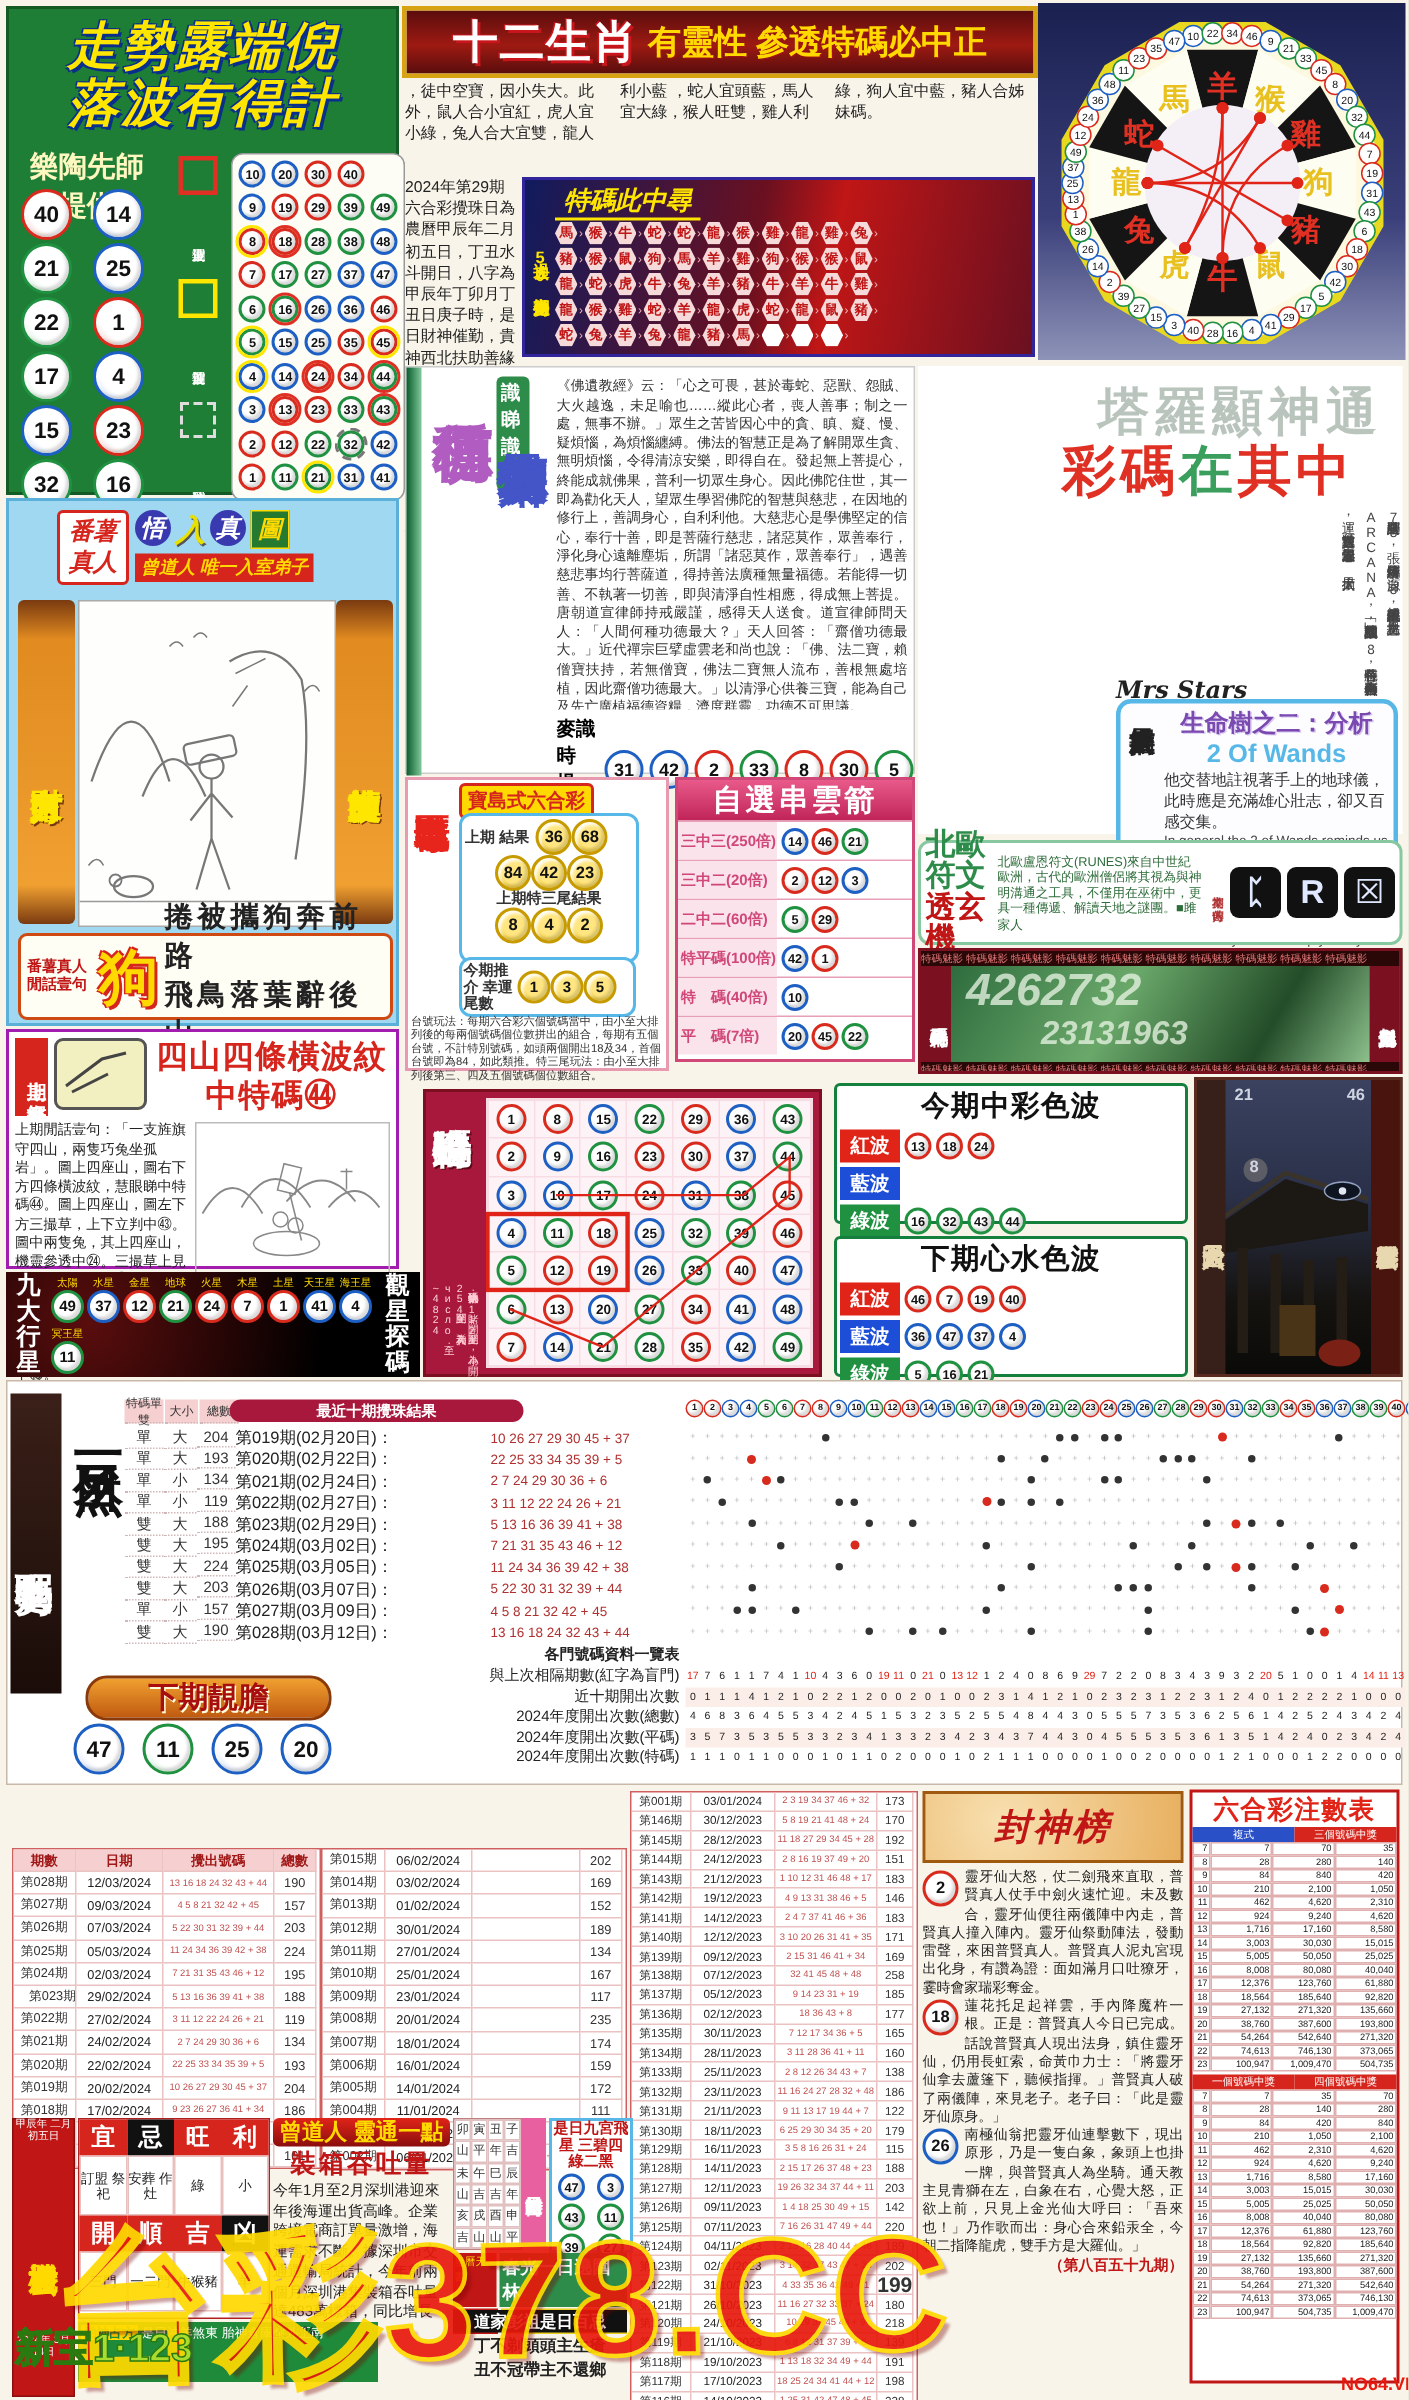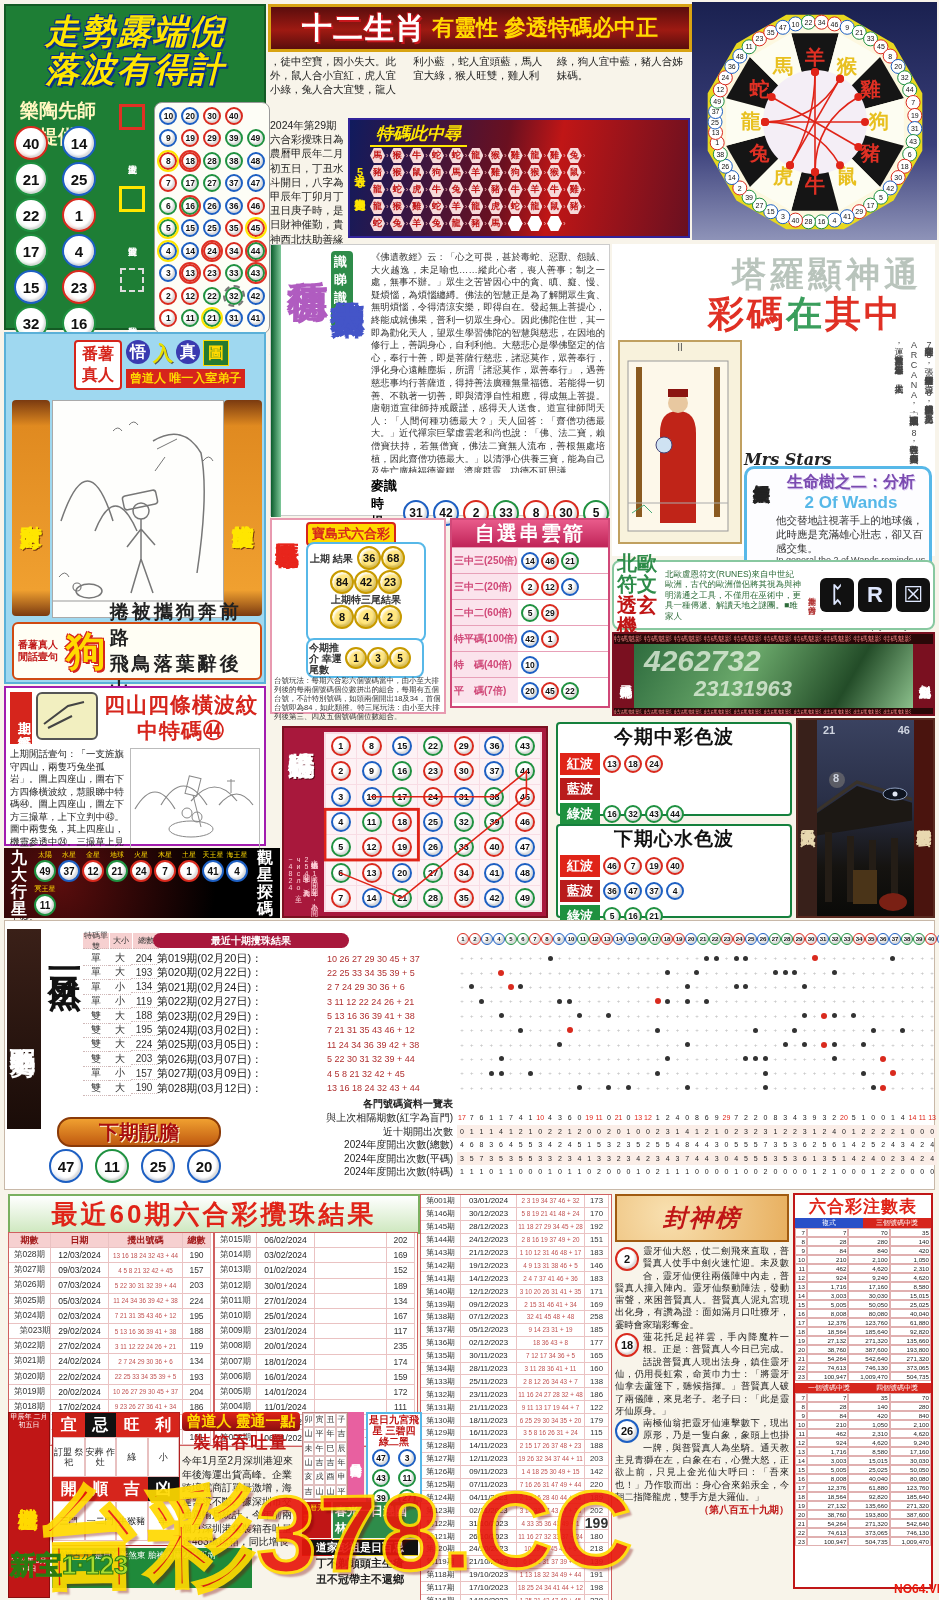--- a/index.html
+++ b/index.html
@@ -102,21 +102,21 @@
   #sec-zhuizong{left:282px;top:726px;width:266px;height:192px;background:#a8183c;border:2px solid #7a1020;box-sizing:border-box;}
   .zz-title{color:#fff;font-size:26px;font-weight:bold;text-shadow:1px 1px 0 #5a0a18;line-height:30px;}
   .zz-grid{background:#f8dce4;display:grid;grid-template-columns:repeat(7,1fr);grid-auto-rows:1fr;gap:1px;padding:2px;position:relative;}
   .zz-cell{display:flex;align-items:center;justify-content:center;background:#fdf2f5;}
   .zz-note{color:#ffd0d8;font-size:7px;line-height:8px;}
   
   .sebo-box{background:#fff;border:2px solid #15803d;border-radius:4px;box-sizing:border-box;}
   .sebo-title{font-size:19px;font-weight:bold;color:#111;text-align:center;letter-spacing:1px;}
   .sebo-row{display:flex;align-items:center;gap:3px;margin:3px 2px;}
   .sebo-lab{width:40px;text-align:center;color:#fff;font-size:13px;font-weight:bold;padding:2px 0;}
-  .lab-red{background:#e02418;} .lab-blue{background:#b91c1c;} .lab-green{background:#1f9140;}
+  .lab-red{background:#e02418;} .lab-blue{background:#1d4ed8;} .lab-green{background:#1f9140;}
   
   #sec-tianyan{left:796px;top:718px;width:139px;height:200px;background:#241c18;border:2px solid #5a2a20;box-sizing:border-box;display:flex;}
   .ty-v{color:#e8d8b0;font-weight:bold;font-size:15px;text-align:center;background:#38201a;}
   .ty-photo{flex:1;position:relative;background:linear-gradient(180deg,#3a4260 0%,#2a3048 40%,#151310 75%,#0a0a08);}
   .ty-num{position:absolute;color:#cfd4e0;font-size:11px;font-weight:bold;}
   
   #sec-wangruo{left:4px;top:920px;width:931px;height:270px;background:#fff;border:1px solid #c8b8a8;box-sizing:border-box;}
   .wr-banner{background:linear-gradient(180deg,#3a2018,#1a0c08);color:#fff;font-size:26px;font-weight:bold;text-align:center;}
   .wr-big{font-size:34px;font-weight:bold;color:#111;line-height:40px;}
   .tencell{font-size:10px;color:#333;text-align:center;border-bottom:1px dotted #d0b8b8;display:flex;align-items:center;justify-content:center;}
@@ -657,21 +657,21 @@
         <circle cx="73" cy="120" r="4" fill="#e02418"></circle>
         <path d="M166.30127018922195 145 Q123 120 79.69872981077808 95" stroke="#e02418" fill="none" stroke-width="1.6"></path>
         <circle cx="166.30127018922195" cy="145" r="4" fill="#e02418"></circle>
         <circle cx="79.69872981077808" cy="95" r="4" fill="#e02418"></circle>
         <path d="M73 120 Q123 120 148 163.30127018922195" stroke="#e02418" fill="none" stroke-width="1.6"></path>
         <circle cx="73" cy="120" r="4" fill="#e02418"></circle>
         <circle cx="148" cy="163.30127018922195" r="4" fill="#e02418"></circle>
       </svg></div>
 
   <div id="sec-sweet" class="abs">
-    <div style="display:flex;gap:4px;align-items:flex-start;padding:6px 4px 2px 68px;">
+    <div style="display:flex;gap:4px;align-items:flex-start;padding:6px 4px 2px 32px;font-style:italic;">
       <div class="badge-red" style="font-size:16px;padding:2px;width:40px;text-align:center;">番薯真人</div>
       <div>
         <div style="display:flex;gap:3px;">
           <span style="background:#3a3ab0;color:#fff;border-radius:50%;width:24px;height:24px;display:inline-flex;align-items:center;justify-content:center;font-weight:bold;">悟</span>
           <span style="color:#e8e000;font-weight:bold;font-size:20px;text-shadow:1px 1px 0 #555;">入</span>
           <span style="background:#3a3ab0;color:#fff;border-radius:50%;width:24px;height:24px;display:inline-flex;align-items:center;justify-content:center;font-weight:bold;">真</span>
           <span style="background:#267a30;color:#ffd900;font-weight:bold;width:24px;height:24px;display:inline-flex;align-items:center;justify-content:center;border:1px solid #ffd900;">圖</span>
         </div>
         <div style="background:#d6251c;color:#ffd900;font-weight:bold;font-size:12px;padding:1px 4px;margin-top:2px;">曾道人 唯一入室弟子</div>
       </div>
@@ -773,34 +773,20 @@
           <span class="ball s26 b-green">5</span>
         </span>
     </div>
   </div>
 
   <div id="sec-tarot" class="abs">
     <div class="fade1 abs" style="left:120px;top:8px;">塔羅顯神通</div>
     <div class="fade2 abs" style="left:96px;top:46px;letter-spacing:3px;">
       <span style="color:#e03024;">彩碼</span><span style="color:#3a9e5c;">在</span><span style="color:#e03024;">其中</span>
     </div>
-    <div class="abs" style="left:6px;top:96px;width:120px;height:200px;border:2px solid #c0a060;background:#f8f2dc;">
-      <div style="text-align:center;font-size:10px;color:#555;">II</div>
-      <svg width="116" height="184" viewBox="0 0 116 184">
-        <rect x="8" y="8" width="100" height="170" fill="#fdf8ea" stroke="#999"></rect>
-        <rect x="16" y="14" width="6" height="150" fill="#8a5a20"></rect>
-          <rect x="94" y="14" width="6" height="150" fill="#8a5a20"></rect>
-        <path d="M40 170 L40 80 Q40 58 58 58 Q76 58 76 80 L76 170 Z" fill="#c02418"></path>
-        <circle cx="58" cy="50" r="10" fill="#e8c8a0"></circle>
-          <rect x="48" y="36" width="20" height="8" fill="#8a1410"></rect>
-        <circle cx="44" cy="92" r="8" fill="#cfe2f2" stroke="#447"></circle>
-        <path d="M8 150 h100" stroke="#aaa"></path>
-          <path d="M12 160 l12 -8 8 8" stroke="#4a7" fill="none"></path>
-      </svg>
-    </div>
     <div class="vtx abs" style="left:134px;top:96px;width:190px;height:110px;font-size:9px;color:#444;line-height:15px;">塔羅牌全副共78張，偉特塔羅牌所屬，源自78張俗傳遊戲牌所組成，拉丁文意思為ARCANA，藏的真理」或「隱生的知識」，78張牌各有特色，廣中傳為有極合六合彩運，透過其預言家數，博彩上幻無景象。■摘星太太</div>
     <div class="mrssig abs" style="left:132px;top:206px;">Mrs Stars</div>
     <div class="mrsbox abs" style="left:132px;top:222px;width:188px;height:160px;padding:3px;box-sizing:border-box;display:flex;gap:3px;">
       <div class="vtx" style="font-size:17px;font-weight:bold;color:#222;">摘星太太解畫</div>
       <div style="flex:1;">
         <div class="mrst1">生命樹之二：分析</div>
         <div class="mrst2">2 Of Wands</div>
         <div class="mrszh">他交替地註視著手上的地球儀，此時應是充滿雄心壯志，卻又百感交集。</div>
         <div class="mrsen">In general the 2 of Wands reminds us to stay mindful of the give-and-take required for all successful relationships. If things are feeling "out of balance" for you in general now, know that they are about to get substantially better. Keep your eyes on the prize that you're looking for, metaphorically, and remain or get positive.</div>
       </div>
@@ -2178,21 +2164,20 @@
       </div>
     <div class="dan-banner abs" style="left:52px;top:196px;width:160px;height:26px;line-height:26px;">下期靚膽</div>
     <div id="dan-balls" class="abs" style="left:44px;top:228px;display:flex;gap:12px;">
         <span class="ball s34 b-blue">47</span>
         <span class="ball s34 b-green">11</span>
         <span class="ball s34 b-blue">25</span>
         <span class="ball s34 b-blue">20</span>
       </div>
   </div>
 
-  <div class="t60-title abs" style="left:8px;top:1194px;width:408px;height:36px;">最近60期六合彩攪珠結果</div>
   <div id="t60-g1" class="t60 abs" style="left:8px;top:1232px;width:204px;grid-template-columns:42px 58px 74px 28px;">
       <div class="hd" style="height: 14px; text-align: right;">期數</div>
       <div class="hd" style="height: 14px;">日期</div>
       <div class="hd" style="height: 14px;">攪出號碼</div>
       <div class="hd" style="height: 14px;">總數</div>
       <div class="per" style="height: 14.2px;">第028期</div>
       <div style="height: 14.2px;">12/03/2024</div>
       <div class="num" style="height: 14.2px;">13 16 18 24 32 43 + 44</div>
       <div class="tot" style="height: 14.2px;">190</div>
       <div class="per" style="height: 14.2px;">第027期</div>

